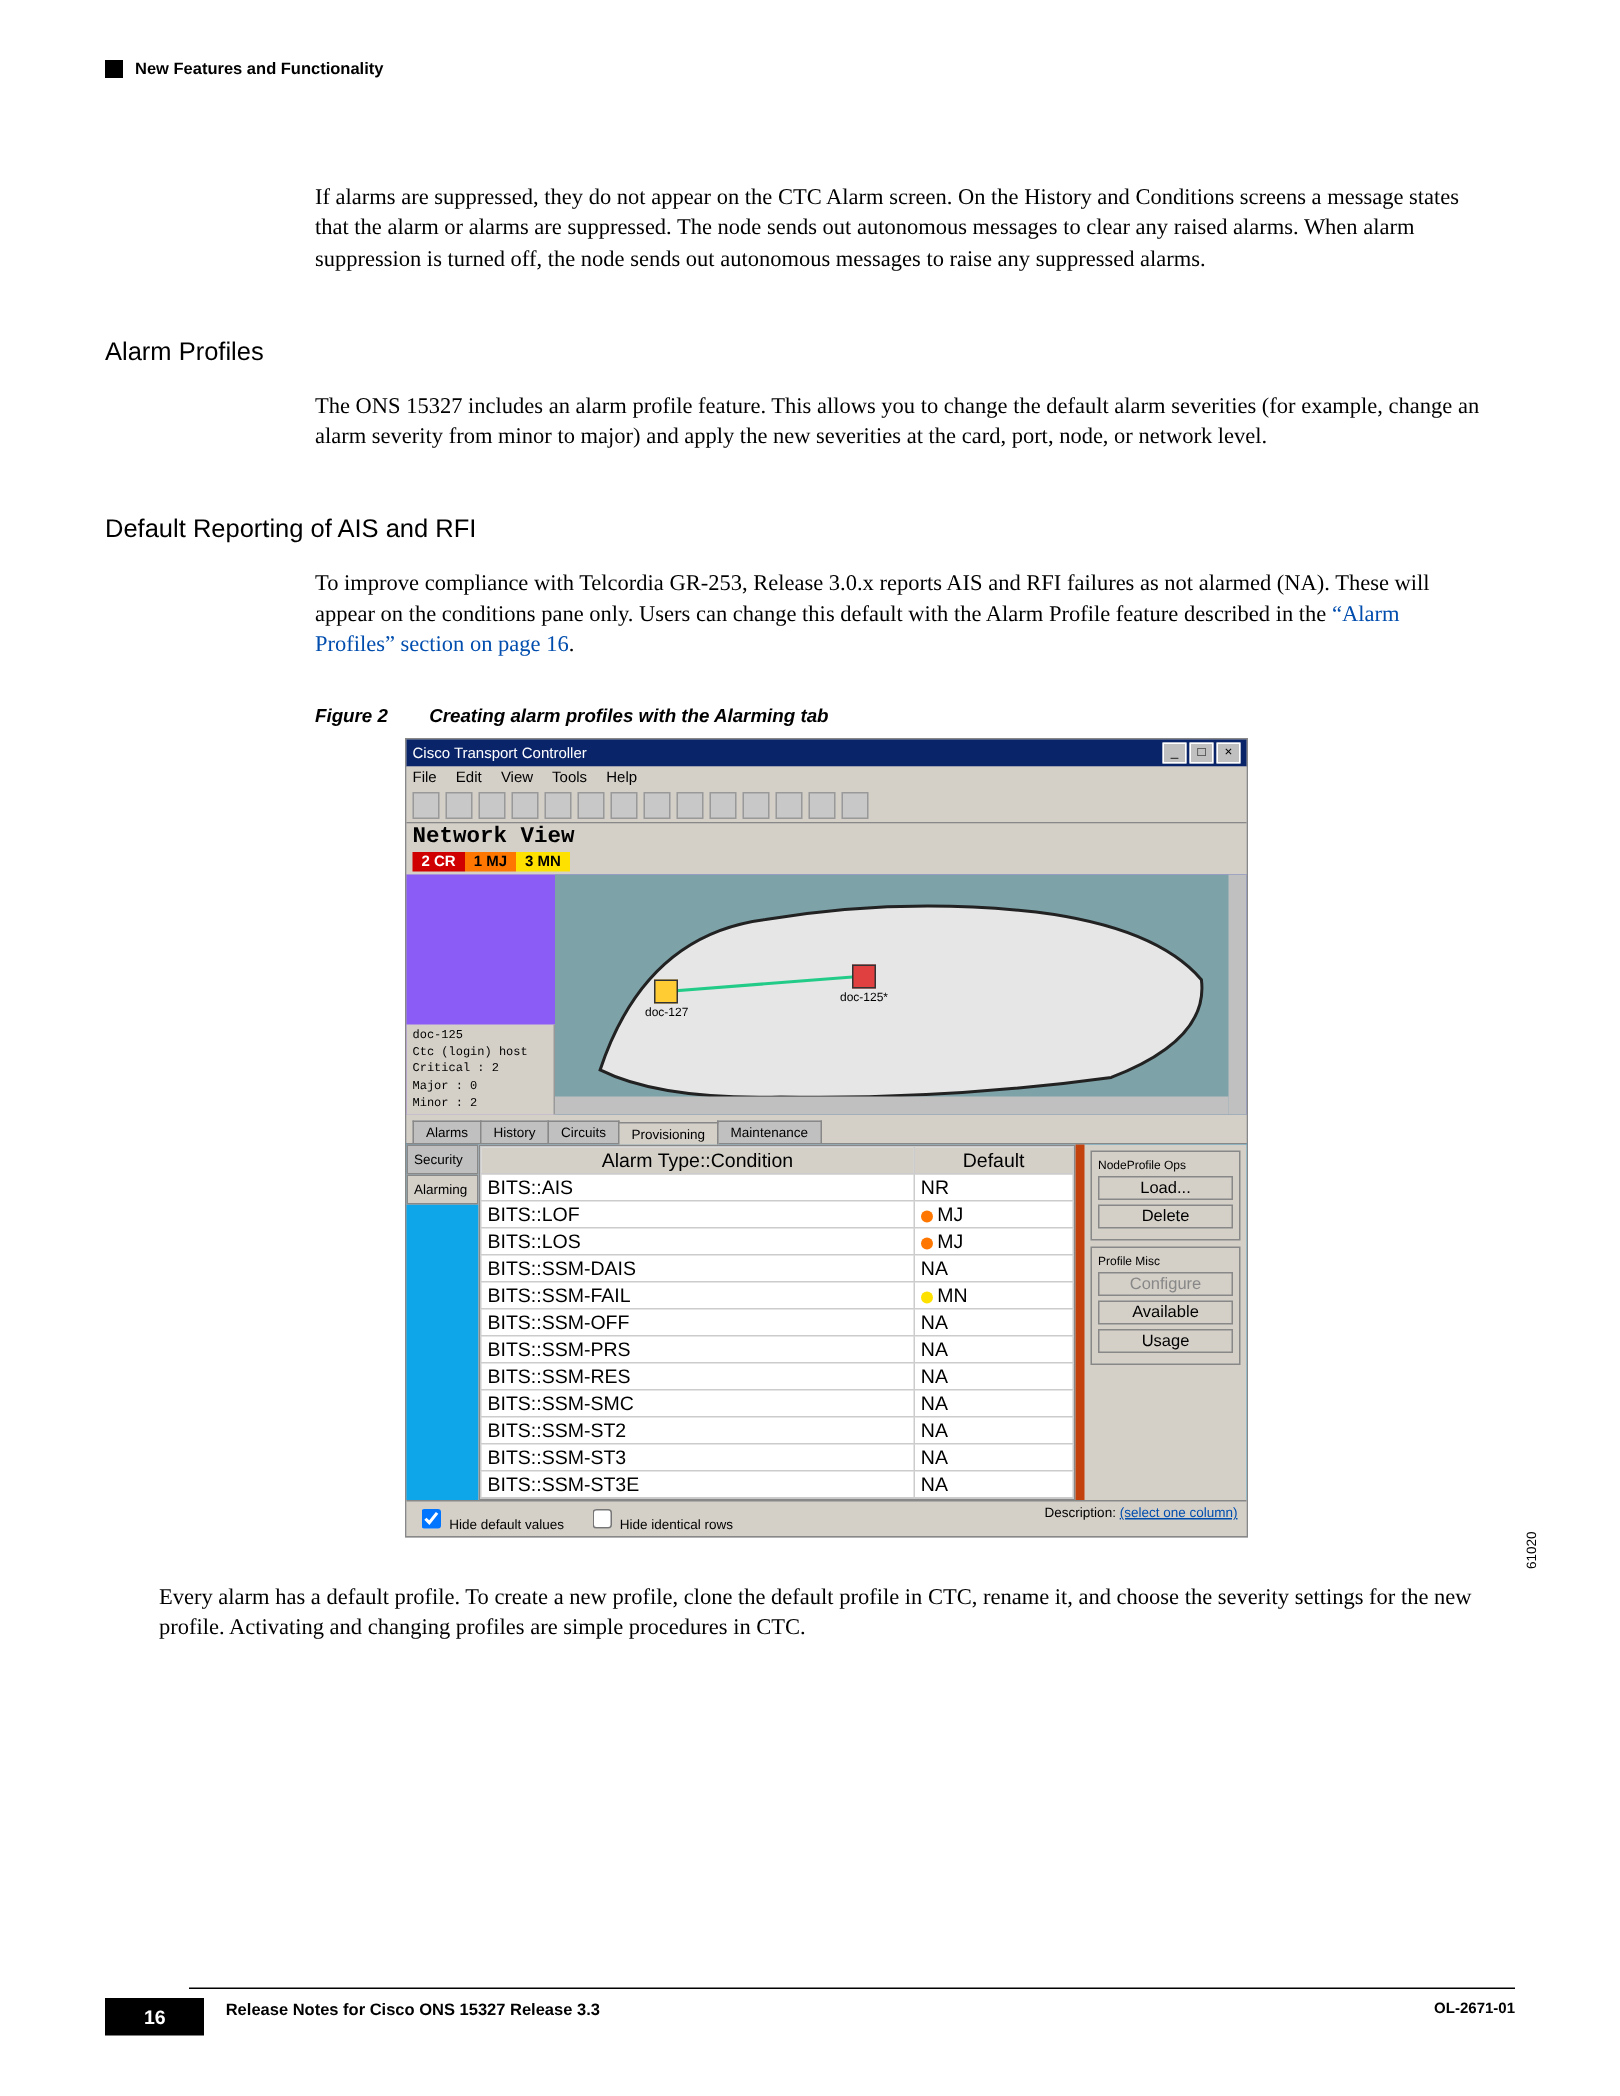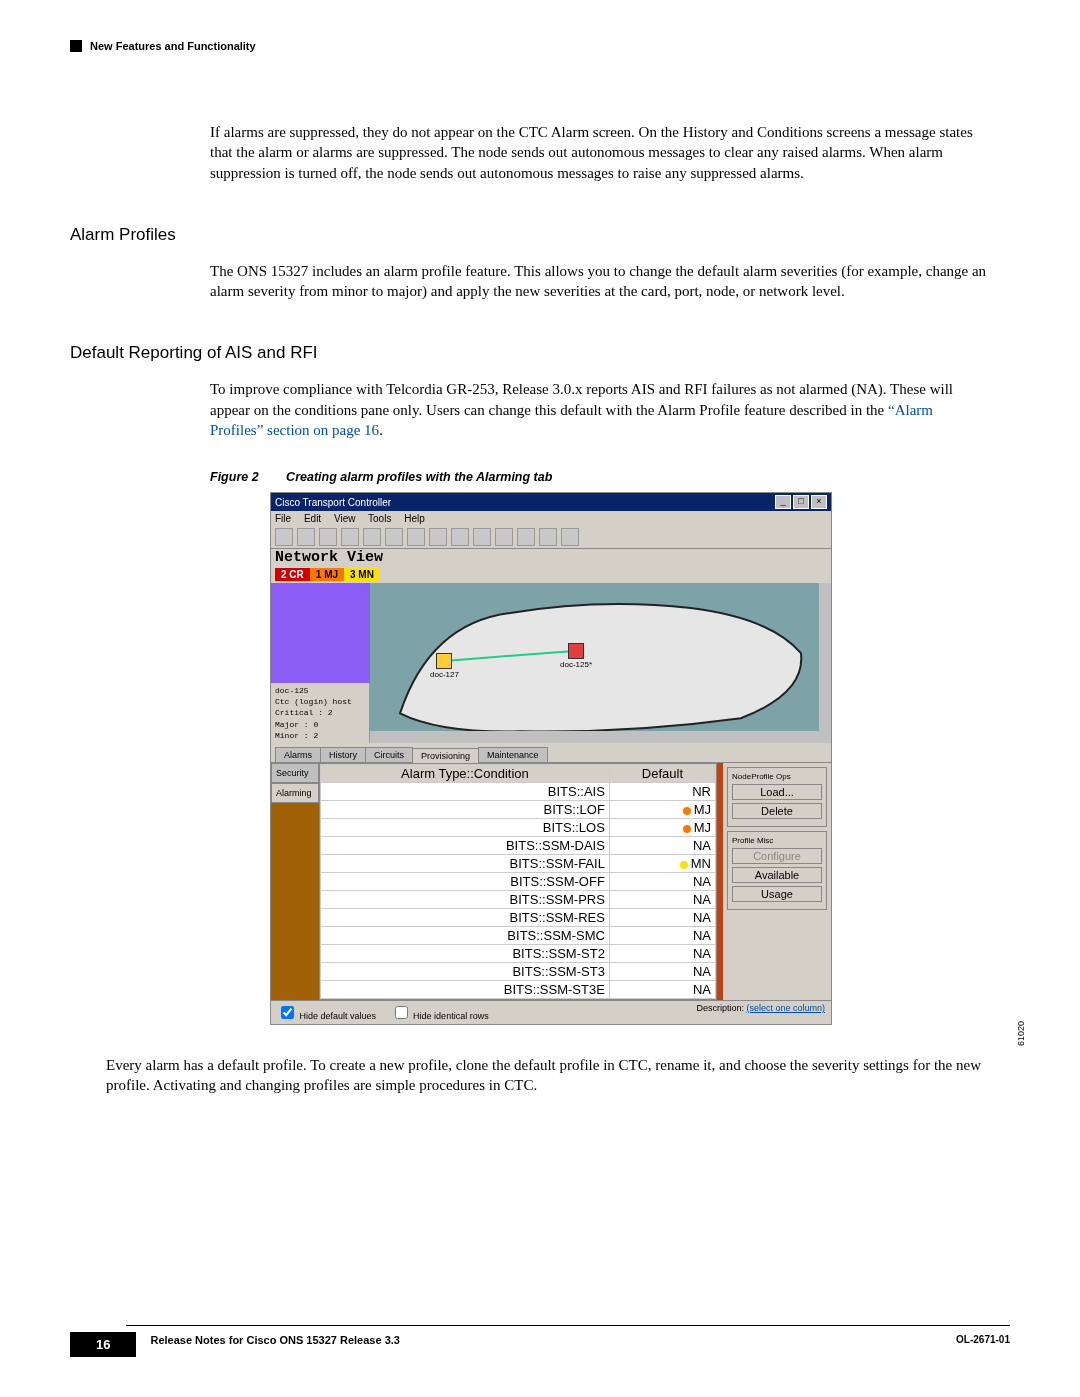--- a/index.html
+++ b/index.html
@@ -189,21 +189,21 @@
     border-bottom: none;
     margin-right: -1px;
   }
   .tab.active {
     background: #d4d0c8;
     position: relative;
     top: 1px;
   }
   .lower {
     display: flex;
-    background: #a16207;
+    background: #0ea5e9;
     border-top: 1px solid #888;
   }
   .side-tabs {
     display: flex;
     flex-direction: column;
     width: 48px;
     font-size: 9px;
   }
   .side-tab {
     padding: 4px;
@@ -219,21 +219,21 @@
     display: flex;
     flex-direction: column;
   }
   .alarm-table {
     width: 100%;
     border-collapse: collapse;
   }
   .alarm-table th, .alarm-table td {
     border: 1px solid #ccc;
     padding: 1px 4px;
-    text-align: right;
+    text-align: left;
   }
   .alarm-table th {
     background: #d4d0c8;
     text-align: center;
     font-weight: normal;
   }
   .sev-dot {
     display: inline-block;
     width: 8px; height: 8px;
     border-radius: 50%;

